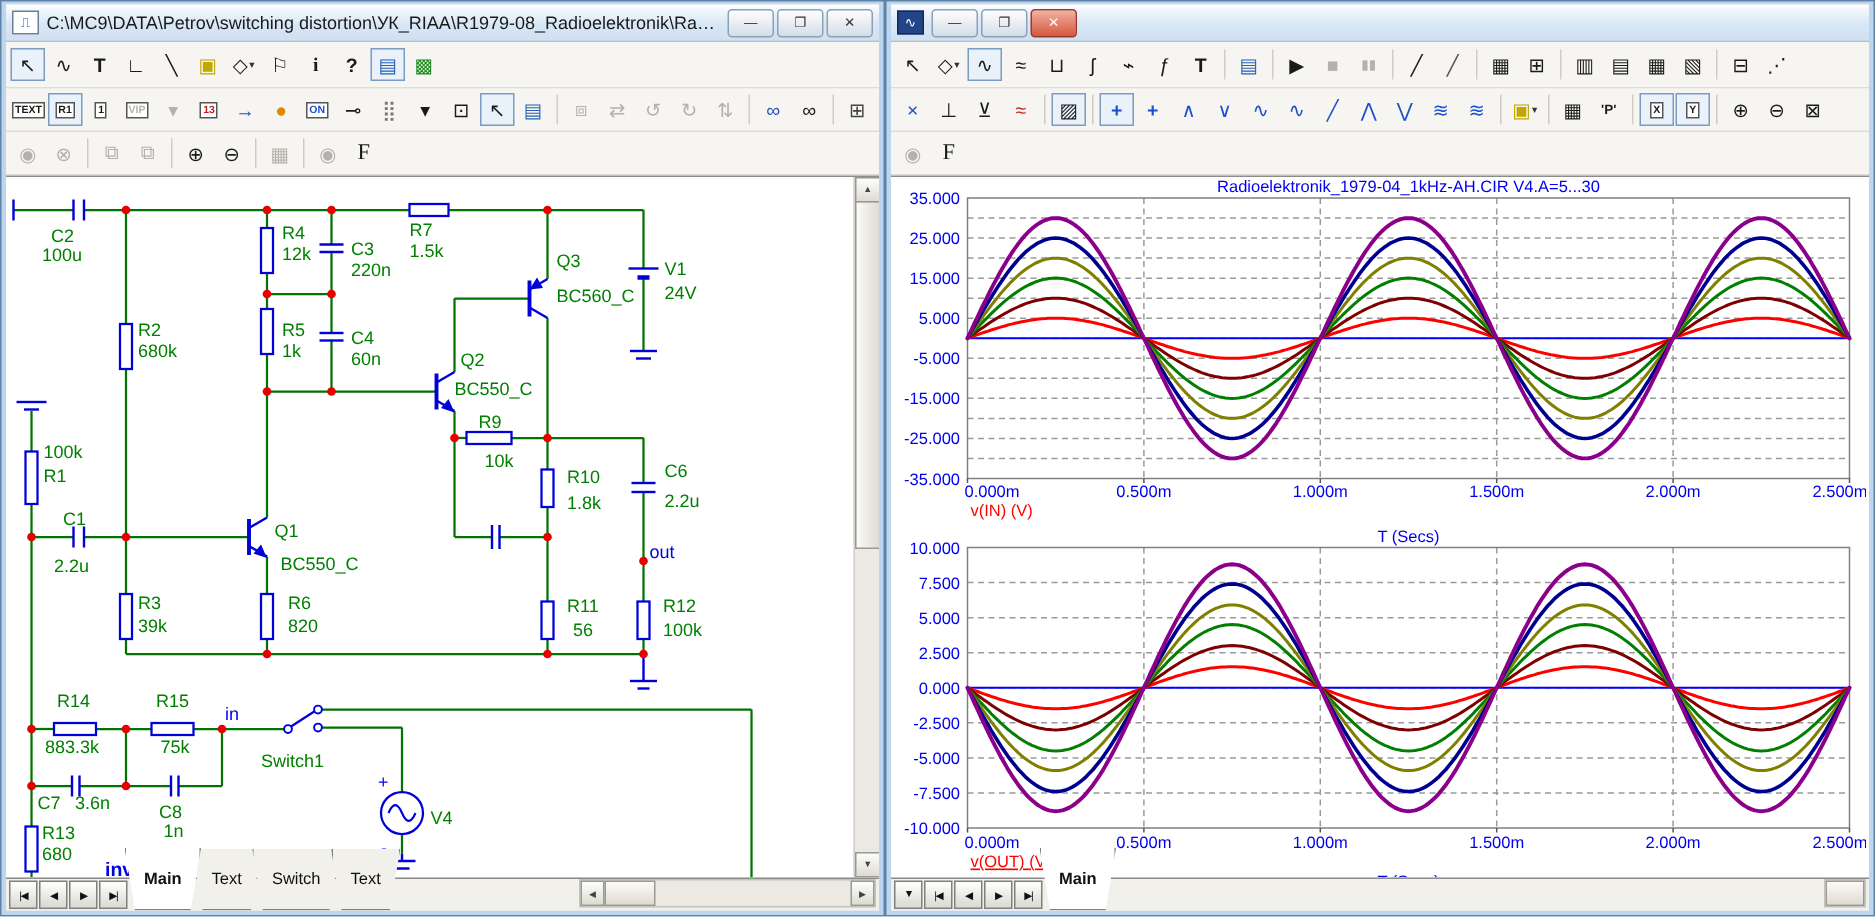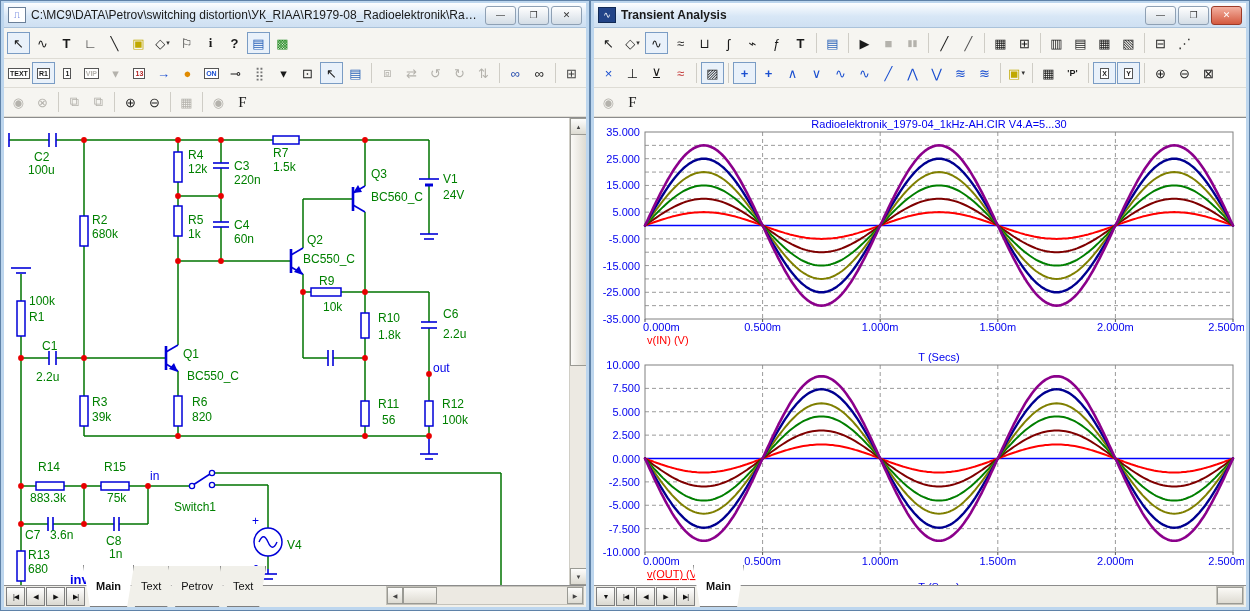--- a/index.html
+++ b/index.html
@@ -432,38 +432,37 @@
     <div class="bottombar">
       <div style="display:flex;gap:1px;" id="lnav">
           <div class="navbtn">|◀</div>
           <div class="navbtn">◀</div>
           <div class="navbtn">▶</div>
           <div class="navbtn">▶|</div>
         </div>
       <div class="tabs" id="ltabs">
           <div class="tab selected">Main</div>
           <div class="tab">Text</div>
-          <div class="tab">Petrov</div>
+          <div class="tab">Switch</div>
           <div class="tab">Text</div>
         </div>
       <div class="hscroll" style="right:2px;width:196px;">
         <div class="hbtn">◀</div>
         <div class="hthumb"></div>
         <div class="htrack"></div>
         <div class="hbtn">▶</div>
       </div>
     </div>
   </div>
 </div>
 
 <div class="window" id="win-right">
   <div class="win-inner">
     <div class="titlebar">
       <span class="titleicon" style="background:#224488;color:#fff;border-color:#122a55;">∿</span>
-      <span class="title-text" style="font-weight:bold;">Transient Analysis</span>
       <span class="winbtns">
         <span class="wbtn">—</span>
         <span class="wbtn">❐</span>
         <span class="wbtn close-red">✕</span>
       </span>
     </div>
     <div class="toolbar row1" id="rtb1">
         <span class="tbtn">
           <span style="font-size: 13px;">↖</span>
         </span>

